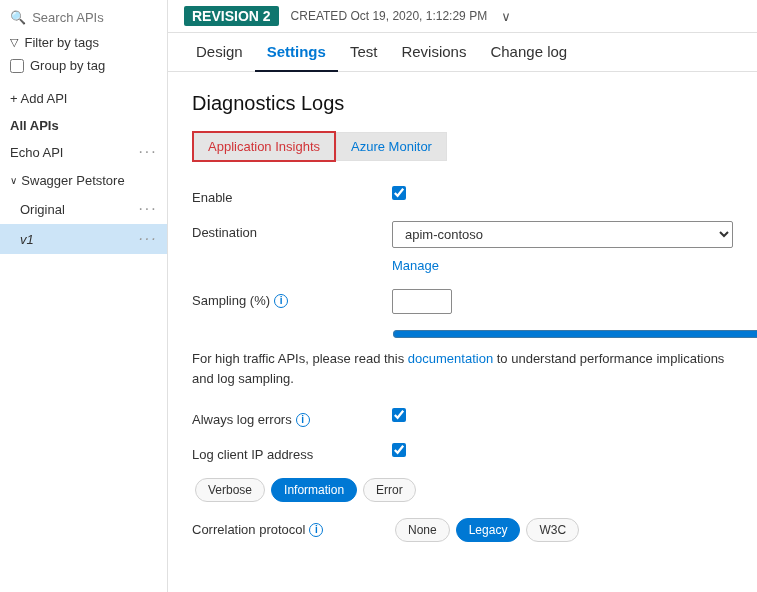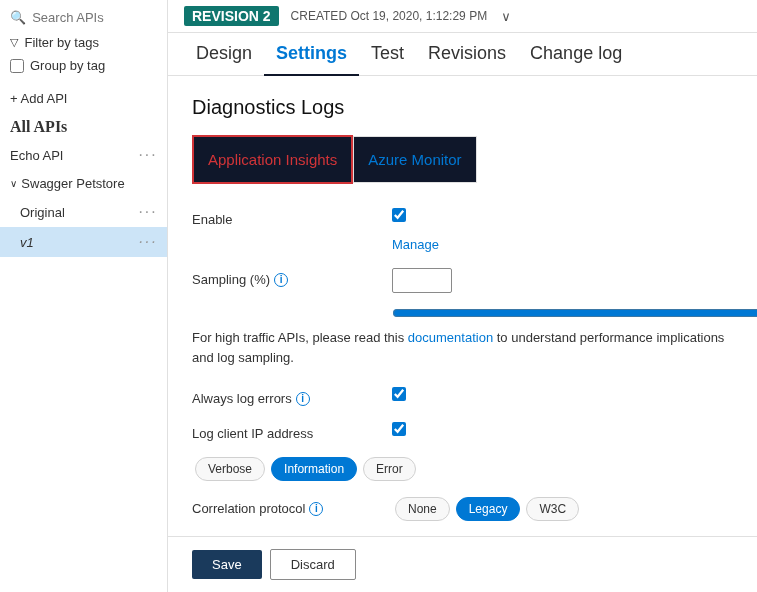--- a/index.html
+++ b/index.html
@@ -52,22 +52,21 @@
       align-items: center;
       padding: 6px 10px;
       gap: 4px;
       color: #333;
       cursor: pointer;
     }
     .sidebar-section-label {
       padding: 6px 10px 4px 10px;
       font-weight: 600;
       color: #333;
-      font-size: 16px;
-      font-family: Liberation Serif, serif;
+      font-size: 13px;
     }
     .sidebar-item {
       display: flex;
       align-items: center;
       justify-content: space-between;
       padding: 6px 10px;
       cursor: pointer;
       color: #333;
     }
     .sidebar-item-sub {
@@ -116,21 +115,21 @@
       display: flex;
       align-items: center;
       padding: 0 16px;
       border-bottom: 1px solid #e0e0e0;
       background: #fff;
     }
     .nav-tab {
       padding: 10px 12px;
       cursor: pointer;
       color: #333;
-      font-size: 18px;
+      font-size: 15px;
       text-decoration: none;
       border-bottom: 2px solid transparent;
       margin-bottom: -1px;
     }
     .nav-tab.active {
       color: #0078d4;
       border-bottom: 2px solid #0f172a;
       font-weight: 600;
     }
 
@@ -148,26 +147,26 @@
     }
 
     
     .sub-tabs {
       display: flex;
       align-items: center;
       margin-bottom: 16px;
       gap: 0;
     }
     .sub-tab {
-      padding: 14px 14px;
-      cursor: pointer;
-      font-size: 15px;
+      padding: 6px 14px;
+      cursor: pointer;
+      font-size: 13px;
       color: #0078d4;
       border: 1px solid #e0e0e0;
-      background: #0f172a;
+      background: #e5e5e5;
     }
     .sub-tab.active-sub {
       color: #d13438;
       border: 2px solid #d13438;
       font-weight: 500;
     }
 
     
     .form-section { margin-top: 8px; }
     .form-row {
@@ -362,20 +361,26 @@
 
     <div class="form-section">
 
       <div class="form-row">
         <div class="form-label">Enable</div>
         <div class="form-control">
           <input type="checkbox" checked="" style="">
         </div>
       </div>
 
+      <div class="form-row">
+        <div class="form-label">Destination</div>
+        <div class="form-control">
+          <select class="select-dropdown"><option>apim-contoso</option></select>
+        </div>
+      </div>
 
       <div class="manage-row">
         <a class="manage-link">Manage</a>
       </div>
 
       <div class="form-row">
         <div class="form-label">
           <span>Sampling (%)</span>
           <span class="info-icon">i</span>
         </div>
@@ -431,17 +436,13 @@
             <button class="toggle-btn">None</button>
             <button class="toggle-btn selected-toggle">Legacy</button>
             <button class="toggle-btn">W3C</button>
           </div>
         </div>
       </div>
 
     </div>
   </div>
 
-  <div class="footer">
-    <button class="btn-save">Save</button>
-    <button class="btn-discard">Discard</button>
-  </div>
 </div>
 
 </body></html>

